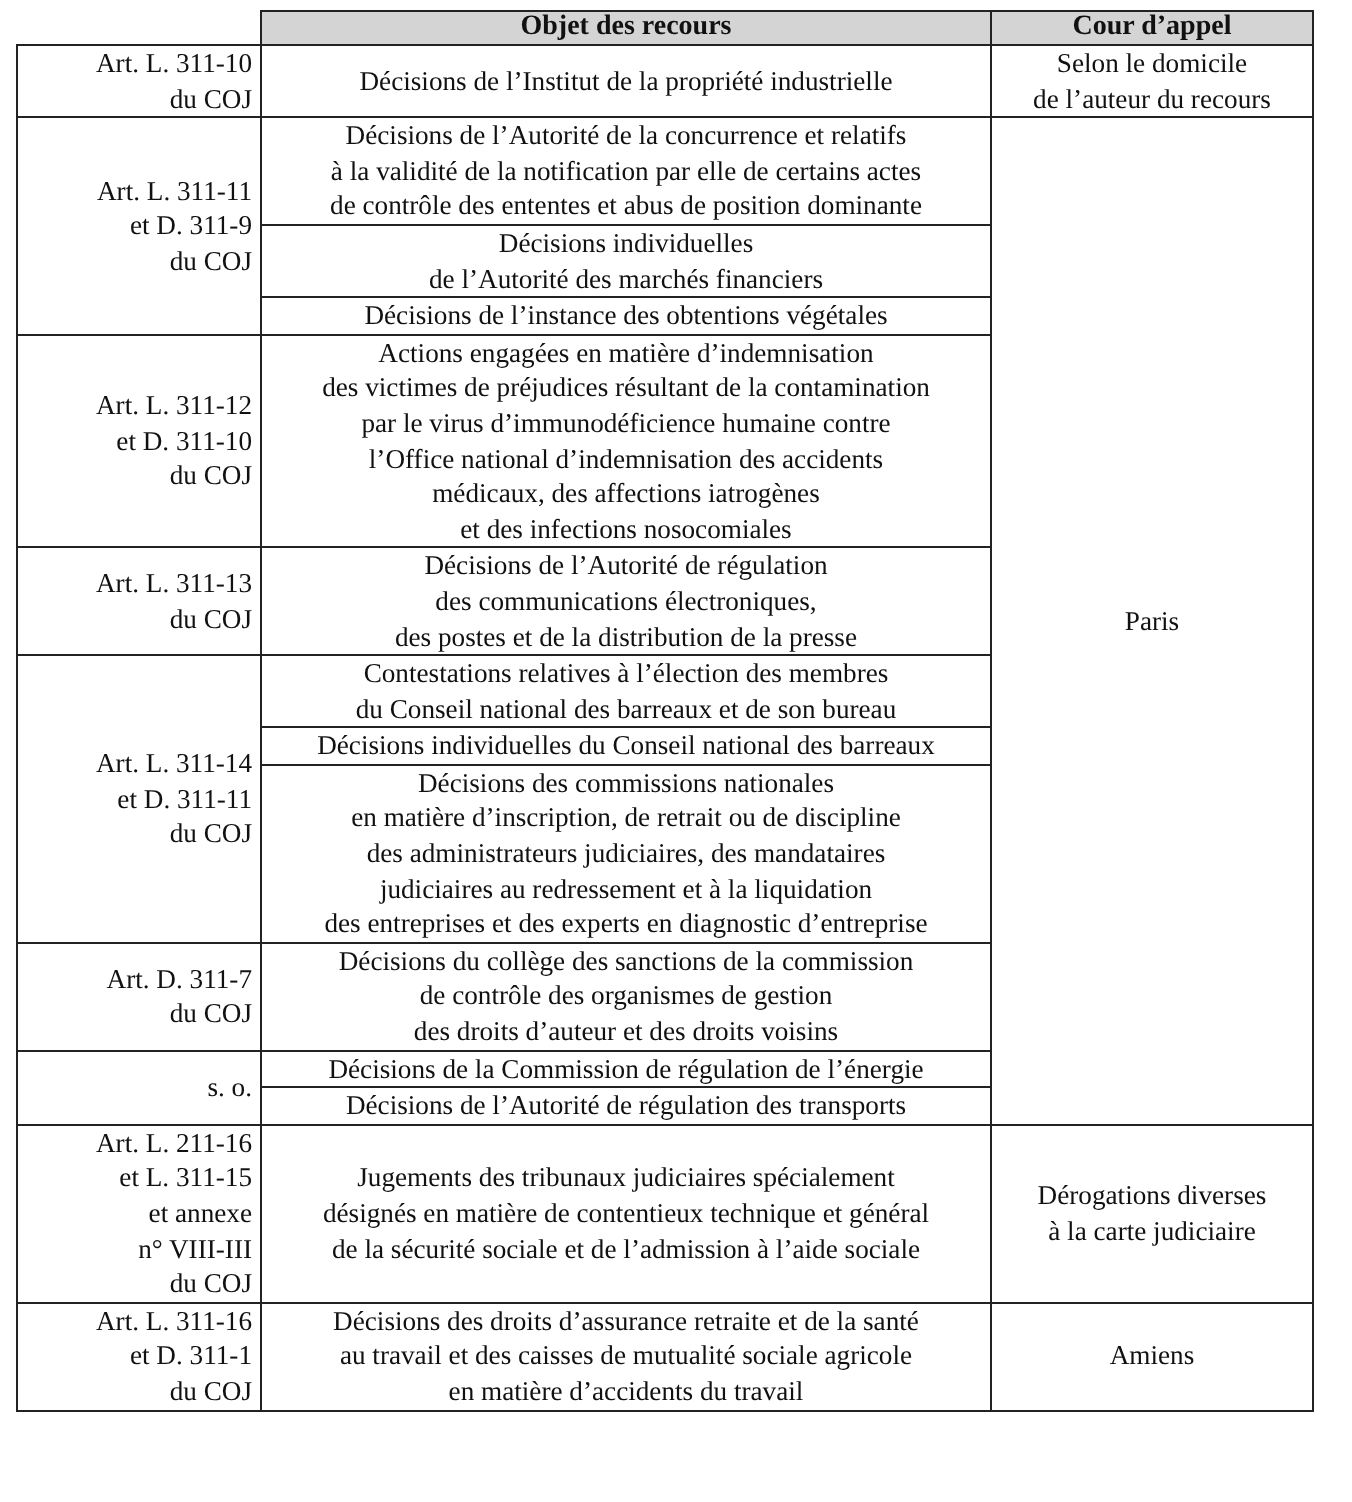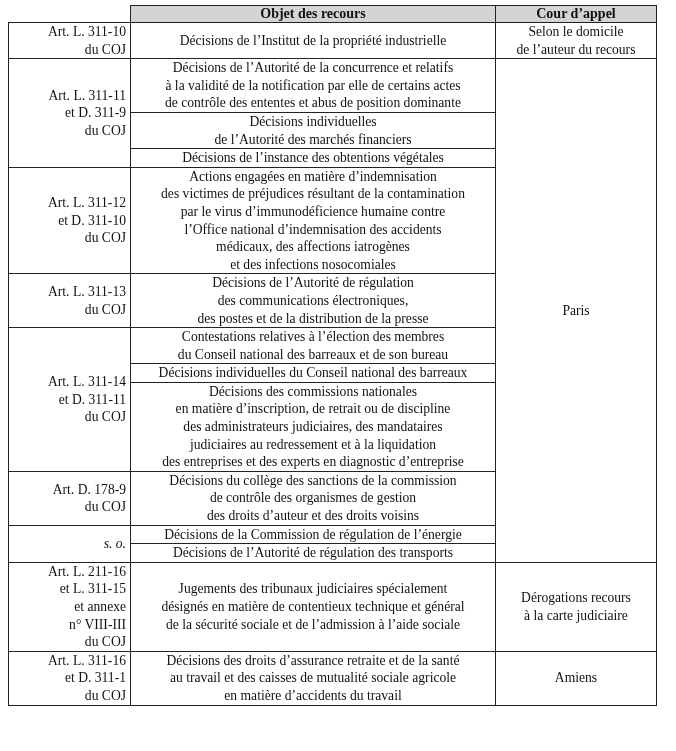--- a/index.html
+++ b/index.html
@@ -6,21 +6,21 @@
   body { width: 676px; height: 751px; position: relative; overflow: hidden;
          font-family: "Liberation Serif", "DejaVu Serif", serif; color: #111; }
   table { position: absolute; left: 8px; top: 5px; border-collapse: collapse;
           font-size: 13.6px; line-height: 17.6px; }
   td, th { border: 1px solid #222; padding: 0 4px; vertical-align: middle; }
   th { background: #d4d4d4; font-weight: bold; text-align: center; height: 16px; line-height: 16px; font-size: 14px;}
   th.blank { background: #fff; border-top: none; border-left: none; }
   td.ref { width: 113px; text-align: right; }
   td.obj { width: 356px; text-align: center; }
   td.cour { width: 152px; text-align: center; }
-  .it { font-style: italic; }
+  .it { }
   .l { display: block; white-space: nowrap; }
 </style>
 </head>
 <body>
 
 <table>
   <thead>
     <tr>
       <th class="blank"></th>
       <th>Objet des recours</th>
@@ -111,21 +111,21 @@
         <td class="obj">
           <span class="l">Décisions des commissions nationales</span>
           <span class="l">en matière d’inscription, de retrait ou de discipline</span>
           <span class="l">des administrateurs judiciaires, des mandataires</span>
           <span class="l">judiciaires au redressement et à la liquidation</span>
           <span class="l">des entreprises et des experts en diagnostic d’entreprise</span>
         </td>
       </tr>
       <tr>
         <td class="ref" rowspan="1">
-          <span class="l">Art. D. 178-9</span>
+          <span class="l">Art. D. 311-7</span>
           <span class="l">du COJ</span>
         </td>
         <td class="obj">
           <span class="l">Décisions du collège des sanctions de la commission</span>
           <span class="l">de contrôle des organismes de gestion</span>
           <span class="l">des droits d’auteur et des droits voisins</span>
         </td>
       </tr>
       <tr>
         <td class="ref it" rowspan="2">
@@ -147,21 +147,21 @@
           <span class="l">et annexe</span>
           <span class="l">n° VIII-III</span>
           <span class="l">du COJ</span>
         </td>
         <td class="obj">
           <span class="l">Jugements des tribunaux judiciaires spécialement</span>
           <span class="l">désignés en matière de contentieux technique et général</span>
           <span class="l">de la sécurité sociale et de l’admission à l’aide sociale</span>
         </td>
         <td class="cour" rowspan="1">
-          <span class="l">Dérogations recours</span>
+          <span class="l">Dérogations diverses</span>
           <span class="l">à la carte judiciaire</span>
         </td>
       </tr>
       <tr>
         <td class="ref" rowspan="1">
           <span class="l">Art. L. 311-16</span>
           <span class="l">et D. 311-1</span>
           <span class="l">du COJ</span>
         </td>
         <td class="obj">

